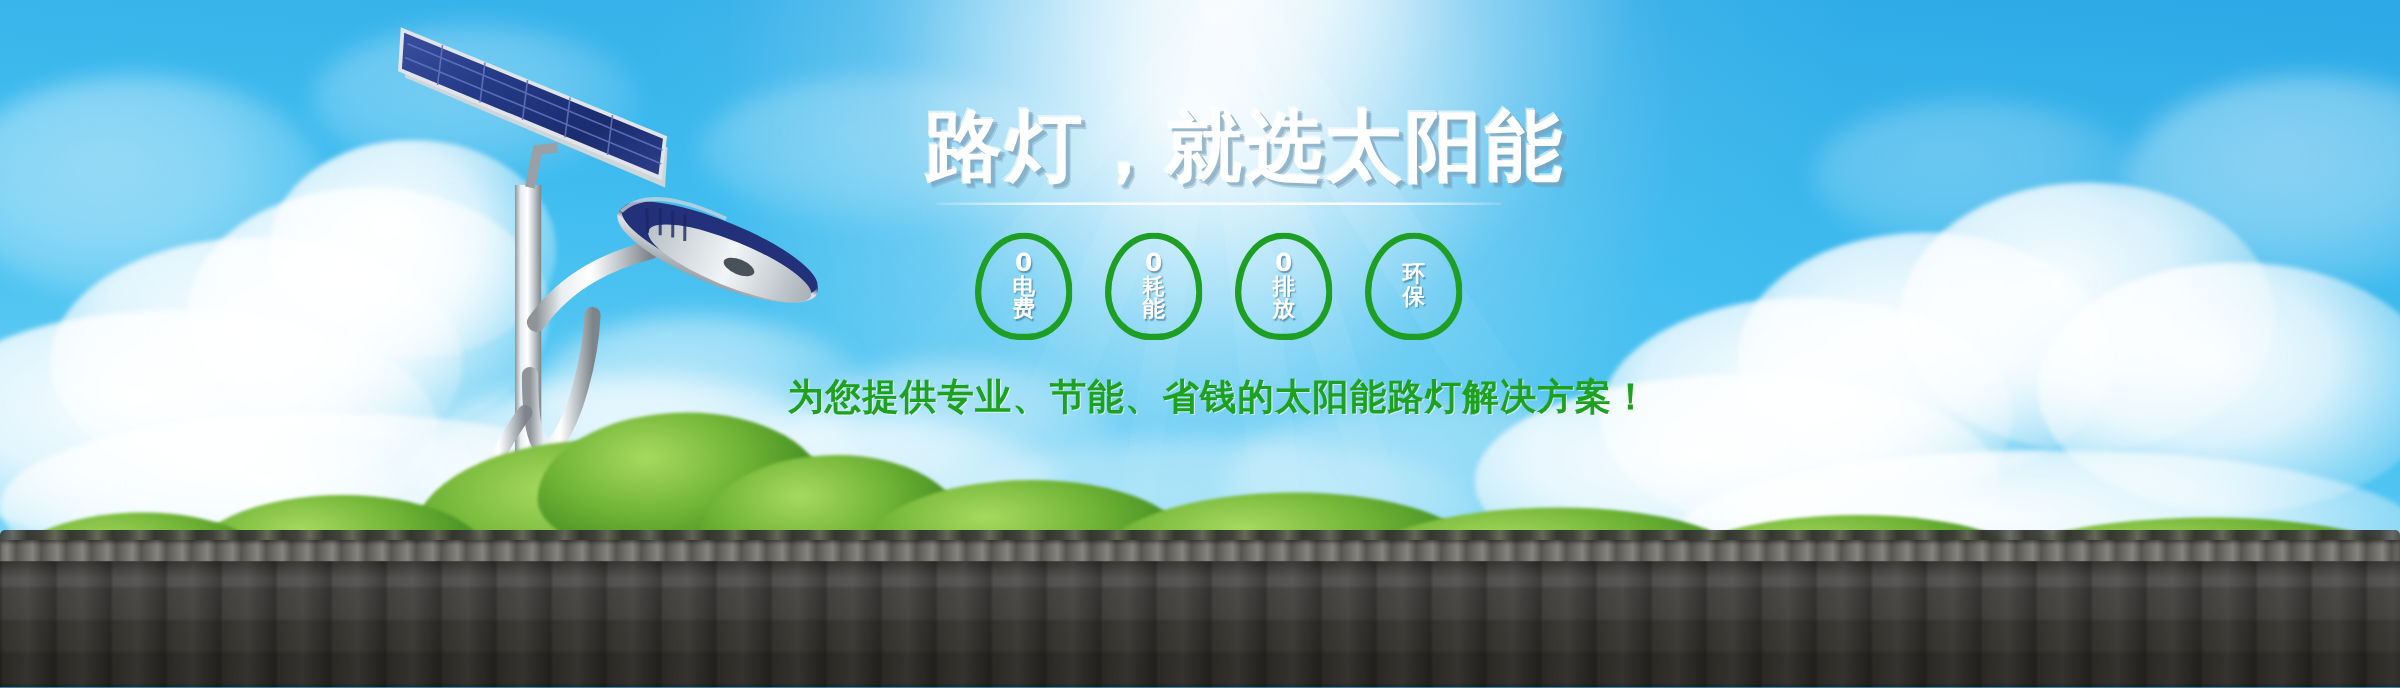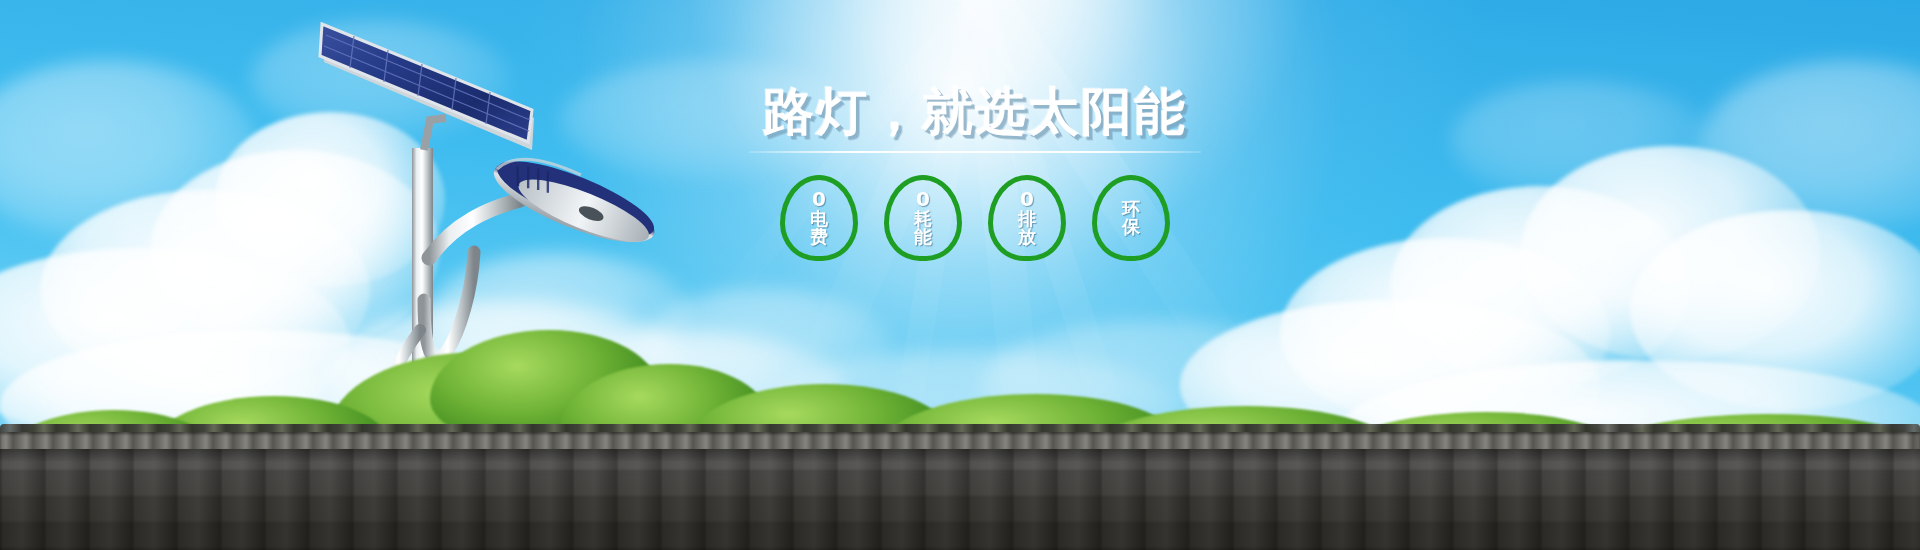--- a/index.html
+++ b/index.html
@@ -95,21 +95,21 @@
   .lamp { position:absolute; left:0; top:0; width:100%; height:100%; pointer-events:none; }
 
   
   .copy {
     position:absolute;
     left:740px; top:86px;
     width:470px;
     text-align:center;
   }
   .headline {
-    font-size:51px;
+    font-size:62px;
     font-weight:bold;
     line-height:1;
     letter-spacing:2px;
     color:#ffffff;
     white-space:nowrap;
     text-shadow:
        3px 3px 0 rgba(120,160,185,0.55),
        4px 4px 0 rgba(110,150,178,0.35),
       -1px -1px 0 rgba(255,255,255,0.6);
   }
@@ -356,15 +356,16 @@
       <div class="badge">
         <span class="bulbshape"></span>
         <span class="badge-text">
           <span class="w">环</span>
           <span class="w">保</span>
         </span>
       </div>
 
     </div>
 
+    <div class="subtitle">为您提供专业、节能、省钱的太阳能路灯解决方案！</div>
   </div>
 
 </div>
 
 </body></html>

